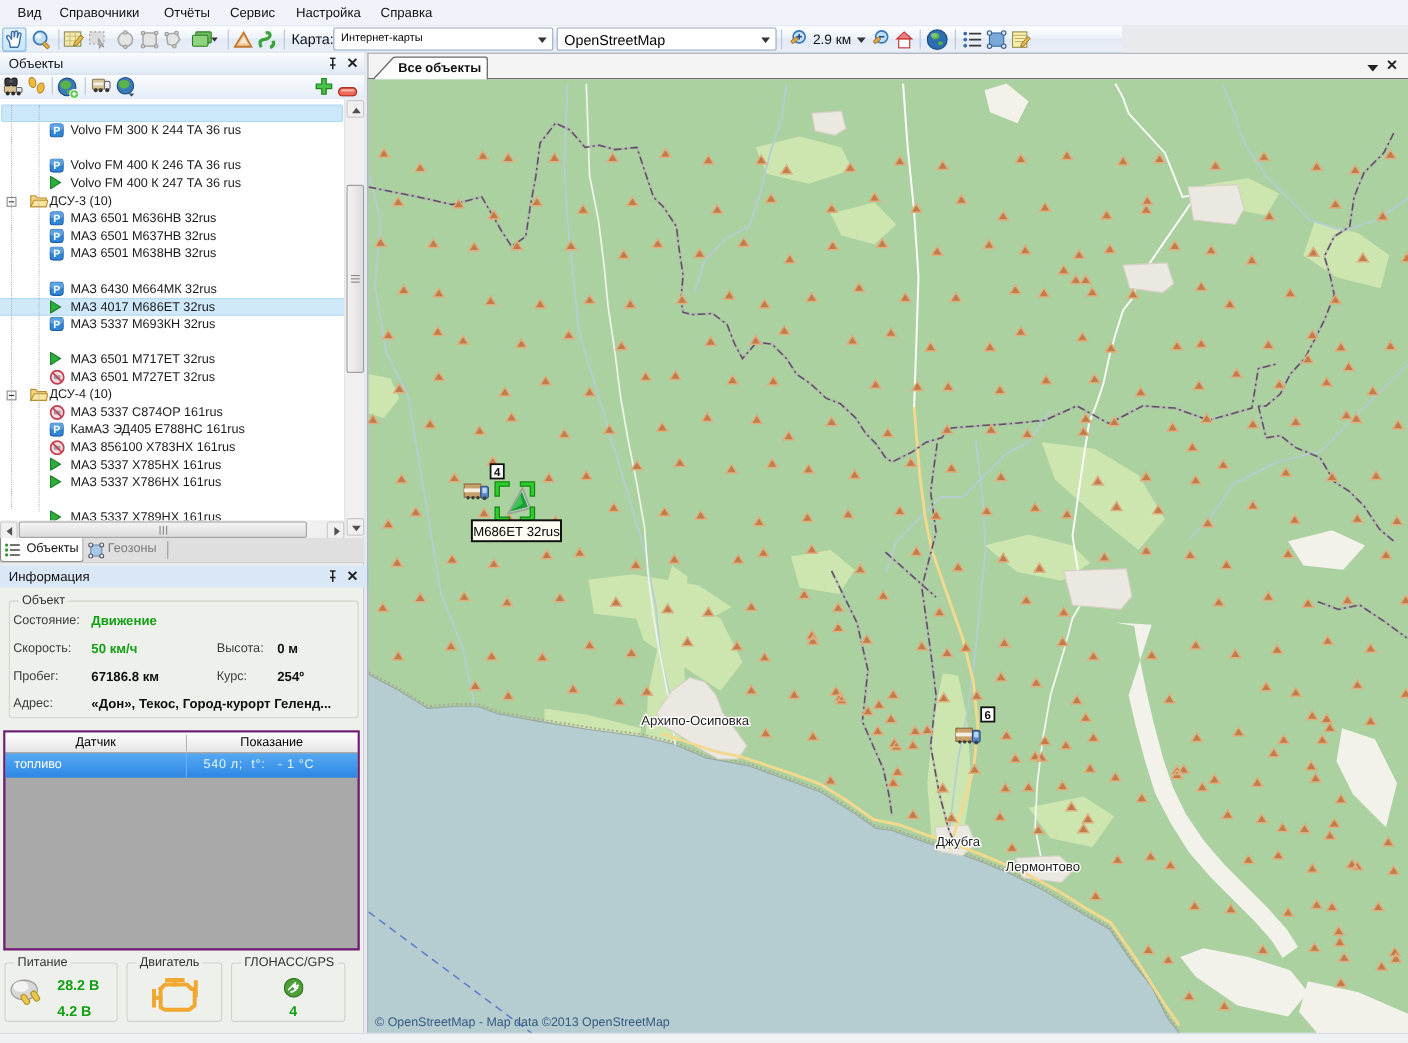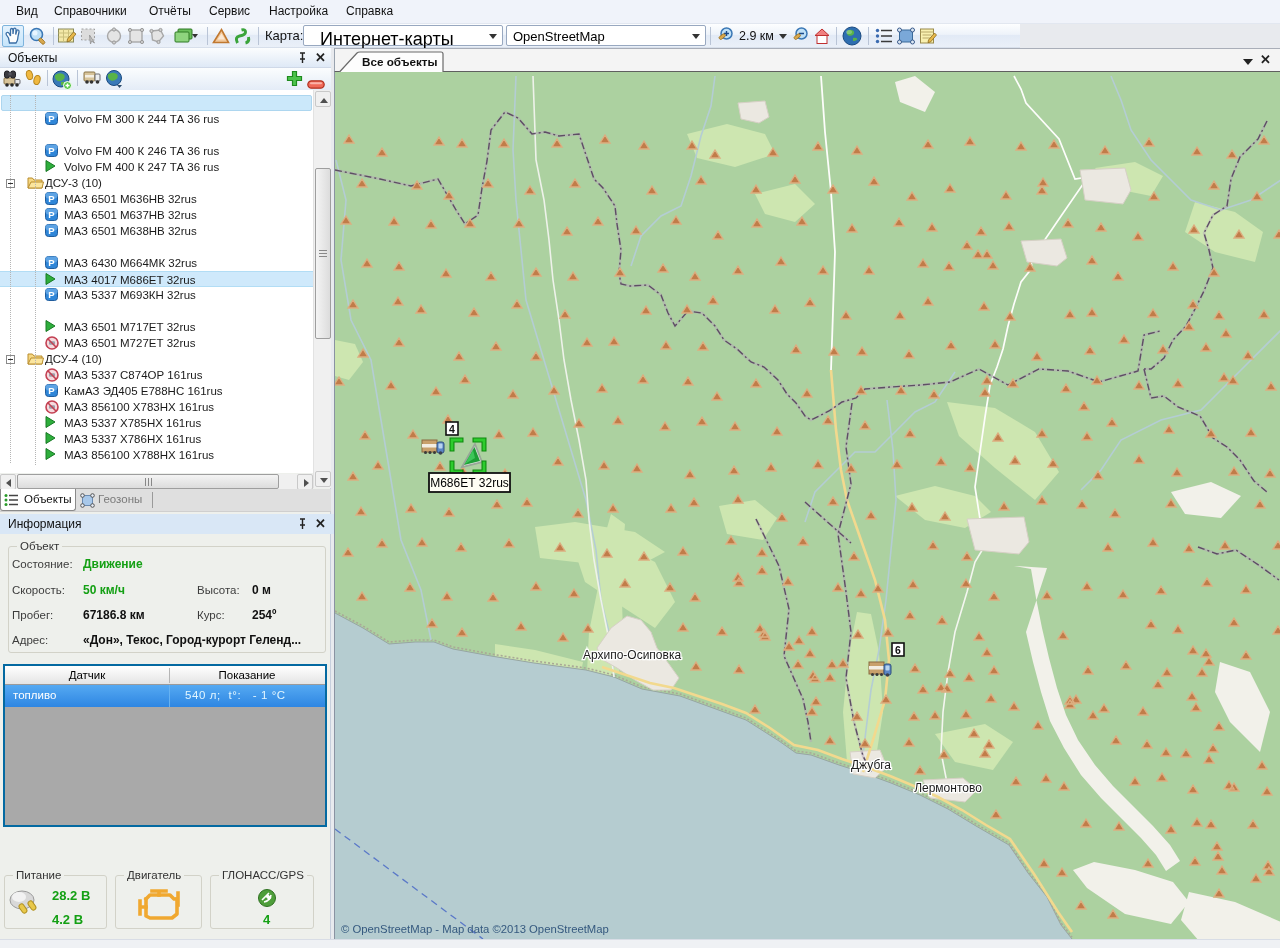--- a/index.html
+++ b/index.html
@@ -30,21 +30,21 @@
 .arr{width:0;height:0;position:absolute}
 #tabs{position:absolute;left:0;top:441px;width:331px;height:23px;background:#dfdfdf;border-bottom:1px solid #cfcfcf}
 .tab{position:absolute;top:0;height:22px;font-size:11.5px}
 #info{position:absolute;left:0;top:466px;width:338px;height:20px;background:#d9e7f6}
 #info .t{position:absolute;left:8px;top:3px;font-size:12px;color:#111}
 .grp{position:absolute;border:1px solid #d2d2c8;border-radius:3px}
 .grplbl{position:absolute;top:-7px;left:8px;background:#eef0ec;padding:0 3px;font-size:11.5px;color:#333}
 .lbl{position:absolute;font-size:11.5px;color:#3c3c3c}
 .val{position:absolute;font-size:12px;font-weight:bold;color:#101010}
 .grn{color:#14a014}
-#senstbl{position:absolute;left:3px;top:616px;width:324px;height:163px;border:2px solid #0369a1;background:#a9a9a9}
+#senstbl{position:absolute;left:3px;top:616px;width:324px;height:200px;border:2px solid #701a75;background:#a9a9a9}
 #sh{position:absolute;left:0;top:0;width:320px;height:19px;background:linear-gradient(#ffffff,#e4e4e4);border-bottom:1px solid #9a9a9a}
 #srow{position:absolute;left:0;top:19px;width:320px;height:22px;background:linear-gradient(#55a9f2,#2e86e2)}
 .pin{position:absolute;width:11px;height:12px}
 .xbtn{position:absolute;font-size:13px;font-weight:bold;color:#222;line-height:12px}
 #mapwrap{position:absolute;left:334px;top:48px;width:946px;height:891px}
 #maptabbar{position:absolute;left:0;top:0;width:946px;height:24px;background:#f4f4f4;border-bottom:1px solid #5f5f5f;border-left:1px solid #98a2ae;border-top:1px solid #a9aeb8}
 #mapcanvas{position:absolute;left:0;top:24px;width:946px;height:867px;border-left:1px solid #8a93a2}
 #statusbar{position:absolute;left:0;top:939px;width:1280px;height:9px;background:#eff1f4;border-top:1px solid #d8dde6}
 </style></head><body>
 <div id="menubar">
@@ -122,21 +122,21 @@
     </div>
     <div class="tbtn" style="left:232px;width:22px">
       <svg width="19" height="18" viewBox="0 0 19 18">
         <path d="M4,16 Q1,10 6,9 Q12,8 12,5 Q12,2 8,3" fill="none" stroke="#3aa43a" stroke-width="3"></path>
         <path d="M12,16 Q16,15 15,10" fill="none" stroke="#3aa43a" stroke-width="3"></path>
       </svg>
     </div>
     <i class="tsep" style="left:258px"></i>
     <span style="position:absolute;left:265px;top:4px;font-size:13px;color:#111">Карта:</span>
     <div style="position:absolute;left:303px;top:1px;width:200px;height:21px;background:#fff;border:1px solid #98a8c0;border-radius:2px">
-      <span style="position:absolute;left:16px;top:3px;font-size:18px">Интернет-карты</span>
+      <span style="position:absolute;left:6px;top:3px;font-size:10px">Интернет-карты</span>
       <i class="arr" style="right:5px;top:8px;border-left:4px solid transparent;border-right:4px solid transparent;border-top:5px solid #333"></i>
     </div>
     <div style="position:absolute;left:506px;top:1px;width:200px;height:21px;background:#fff;border:1px solid #98a8c0;border-radius:2px">
       <span style="position:absolute;left:6px;top:3px;font-size:13px">OpenStreetMap</span>
       <i class="arr" style="right:5px;top:8px;border-left:4px solid transparent;border-right:4px solid transparent;border-top:5px solid #333"></i>
     </div>
     <i class="tsep" style="left:710px"></i>
     <div class="tbtn" style="left:714px;width:22px">
       <svg width="19" height="19" viewBox="0 0 19 19">
         <circle cx="11" cy="7" r="5.5" fill="#bfe0f7" stroke="#3a77b5" stroke-width="1.5"></circle>
@@ -416,27 +416,27 @@
         <span class="ttext" style="left:64px">МАЗ 5337 Х785НХ 161rus</span>
       </div>
       <div class="trow" style="top:341px">
         <span class="ticon" style="left:45px">
           <svg width="11" height="12" viewBox="0 0 11 12">
             <polygon points="1,0.5 10,6 1,11.5" fill="#2eae3c" stroke="#187a24" stroke-width="1"></polygon>
           </svg>
         </span>
         <span class="ttext" style="left:64px">МАЗ 5337 Х786НХ 161rus</span>
       </div>
-      <div class="trow" style="top:357px">
+      <div class="trow" style="top:373px">
         <span class="ticon" style="left:45px">
           <svg width="11" height="12" viewBox="0 0 11 12">
             <polygon points="1,0.5 10,6 1,11.5" fill="#2eae3c" stroke="#187a24" stroke-width="1"></polygon>
           </svg>
         </span>
-        <span class="ttext" style="left:64px">МАЗ 856100 Х788НХ 161rus</span>
+        <span class="ttext" style="left:64px">МАЗ 5337 Х789НХ 161rus</span>
       </div>
    <div class="tline" style="position:absolute;left:10px;top:5px;width:1px;height:368px;border-left:1px dotted #b5b5b5"></div>
    <div class="tline" style="position:absolute;left:35px;top:5px;width:1px;height:370px;border-left:1px dotted #b5b5b5"></div>
  </div>
  <div id="vsb">
    <div class="sbtn" style="left:1px;top:1px;width:16px;height:16px">
         <i class="arr" style="left:4px;top:6px;border-left:4px solid transparent;border-right:4px solid transparent;border-bottom:5px solid #505050"></i>
       </div>
    <div class="sbtn" style="left:1px;top:381px;width:16px;height:16px">
         <i class="arr" style="left:4px;top:6px;border-left:4px solid transparent;border-right:4px solid transparent;border-top:5px solid #505050"></i>

